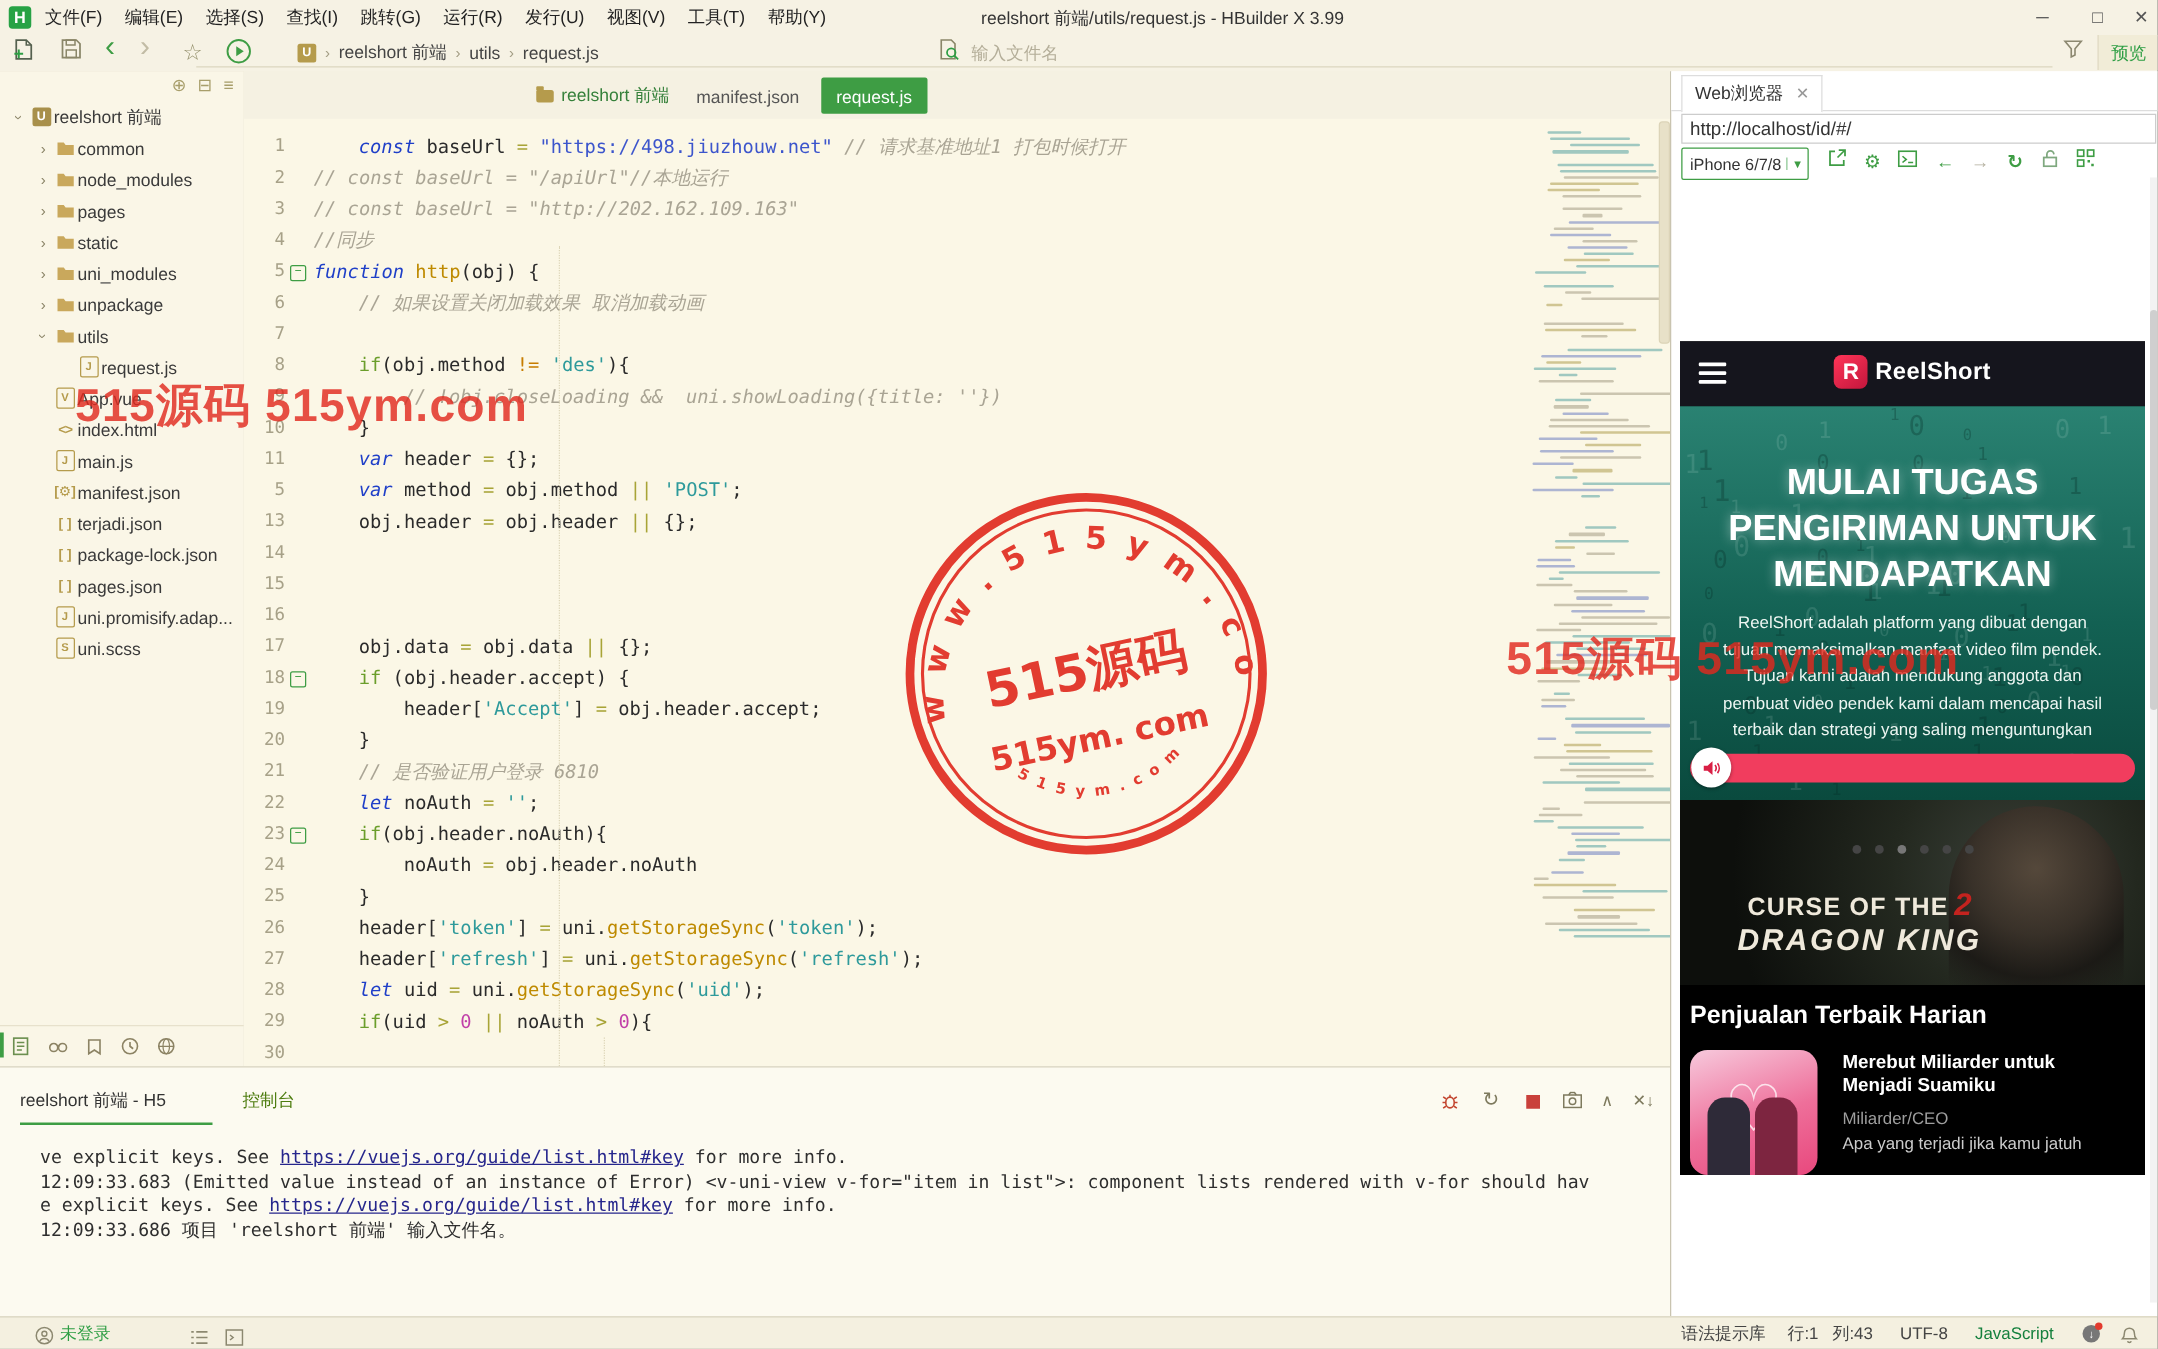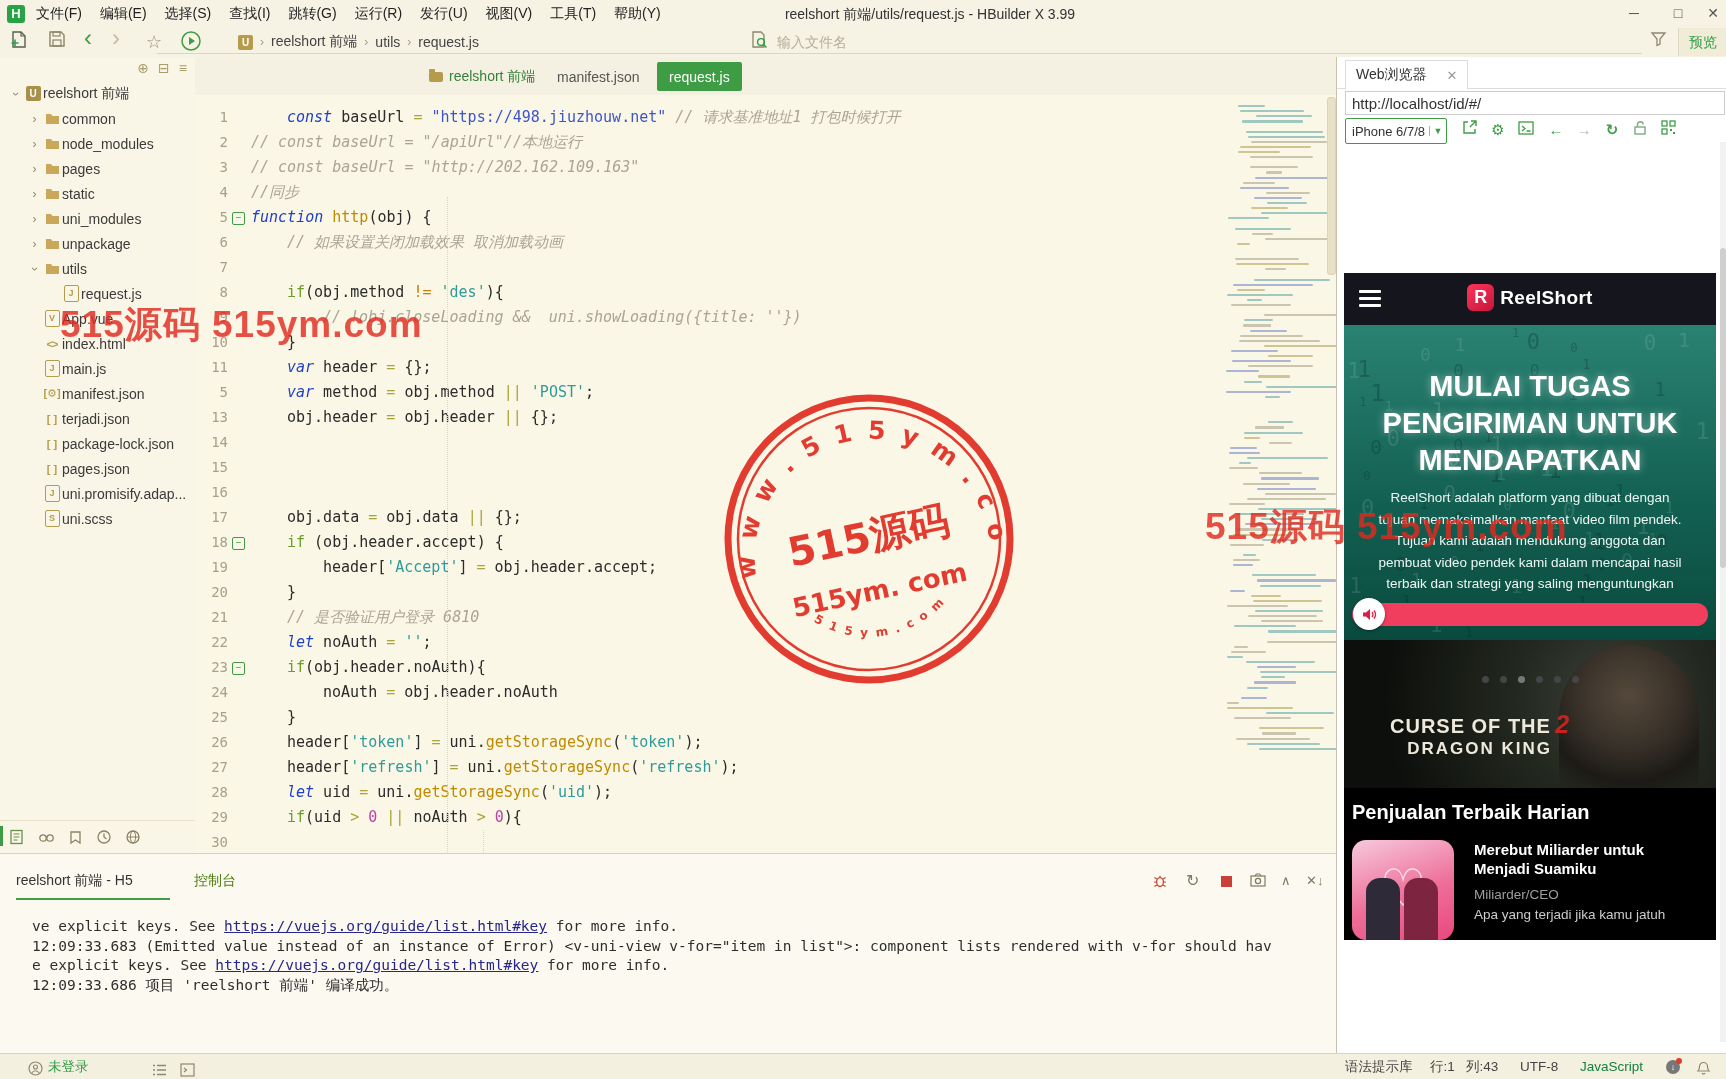--- a/index.html
+++ b/index.html
@@ -77,21 +77,21 @@
   .ctab{top:14px;height:24px;font-size:14px;line-height:24px;}
   #ctab-underline{left:16px;top:44px;width:154px;height:2px;background:#3E9D44;}
   .cicon{top:19px;color:#7E7A5E;font-size:14px;line-height:16px;}
   #console-lines{left:32px;top:63px;width:1290px;font-family:"DejaVu Sans Mono","Liberation Mono",monospace;
                  font-size:14.5px;color:#2E2E2E;line-height:19.5px;white-space:nowrap;}
   .clink{color:#26268C;text-decoration:underline;}
   
   #rpanel{left:1336px;top:57px;width:390px;height:996px;background:#FFF;border-left:1px solid #C9C4B0;}
   #rp-tabrow{left:0;top:0;width:390px;height:31px;background:#FFF;border-bottom:1px solid #DDD;}
   #rp-tab{left:8px;top:3px;height:28px;background:#FFF;border:1px solid #DDD;border-bottom:1px solid #FFF;
-          display:flex;align-items:center;gap:20px;padding:0 10px;font-size:14px;color:#333;}
+          display:flex;align-items:center;gap:10px;padding:0 10px;font-size:14px;color:#333;}
   #rp-tab .x{color:#999;font-size:13px;}
   #url-input{left:8px;top:34px;width:366px;height:22px;border:1px solid #CCC;font-size:15px;color:#333;
              padding:0 6px;font-family:inherit;outline:none;background:#FFF;}
   #device-select{left:8px;top:61px;width:100px;height:24px;border:1px solid #3E9D44;border-radius:2px;
                  display:flex;align-items:center;font-size:13px;color:#333;}
   #device-select .lbl{flex:1;padding-left:6px;}
   #device-select .caret{width:16px;border-left:1px solid #8CC894;color:#3E9D44;font-size:9px;text-align:center;}
   .dicon{top:61px;width:22px;height:24px;text-align:center;line-height:24px;color:#3E9D44;font-size:15px;}
   
   #phone{left:7px;top:216px;width:372px;height:667px;background:#000;overflow:hidden;}
@@ -111,21 +111,21 @@
   #pinkbar{position:absolute;left:8px;top:278px;width:356px;height:23px;background:#F13D5E;border-radius:12px;}
   #soundbtn{position:absolute;left:9px;top:273px;width:32px;height:32px;background:#FFF;border-radius:50%;
             box-shadow:0 1px 3px rgba(0,0,0,.4);display:flex;align-items:center;justify-content:center;}
   #poster{position:absolute;left:0;top:367px;width:372px;height:148px;
           background:radial-gradient(circle at 72% 40%,#3A4038 0%,#23281F 35%,#0D0F0C 80%),#0D0F0C;}
   #poster-face{position:absolute;left:215px;top:5px;width:140px;height:143px;border-radius:50% 50% 0 0;
                background:radial-gradient(circle at 50% 35%,#5A4A3C 0%,#3A3028 45%,#1A1714 75%,transparent 100%);opacity:.85;}
   #poster-title{position:absolute;left:46px;top:70px;color:#EFE9DB;font-weight:bold;text-align:center;}
   #poster-title .l1{font-size:20px;letter-spacing:1px;}
   #poster-title .num{color:#C4231F;font-size:25px;font-style:italic;}
-  #poster-title .l2{font-size:17px;letter-spacing:2px;}
+  #poster-title .l2{font-size:24px;letter-spacing:2px;font-style:italic;}
   #dots{position:absolute;left:0;top:403px;width:372px;display:flex;justify-content:center;gap:11px;}
   .dot{width:7px;height:7px;border-radius:50%;background:#454545;}
   #p-section{position:absolute;left:8px;top:528px;color:#FFF;font-size:20px;font-weight:bold;}
   #p-item{position:absolute;left:8px;top:567px;width:360px;display:flex;gap:20px;}
   #p-thumb{width:102px;height:100px;border-radius:14px;flex:none;position:relative;overflow:hidden;
            background:linear-gradient(160deg,#F7C9DC 0%,#EE6F9A 55%,#E8487D 100%);}
   #p-thumb .heart{position:absolute;left:8px;top:8px;font-size:52px;color:rgba(255,255,255,.75);line-height:80px;width:86px;text-align:center;}
   #p-thumb .fig{position:absolute;bottom:0;width:34px;height:62px;border-radius:14px 14px 0 0;background:#2E2A38;}
   #p-item .title{color:#FFF;font-size:15px;font-weight:bold;line-height:19px;width:228px;}
   #p-item .sub{color:#9E9E9E;font-size:13.5px;margin-top:9px;}
@@ -671,21 +671,21 @@
           <circle cx="8" cy="8" r="2.6" fill="none" stroke="#7E7A5E" stroke-width="1.2"></circle>
           <path d="M5 3l1.4-2h3.2L11 3" fill="none" stroke="#7E7A5E" stroke-width="1.2"></path>
         </svg>
     </div>
     <div class="abs cicon" style="left:1281px;font-size:13px">∧</div>
     <div class="abs cicon" style="left:1306px;font-size:13px">✕↓</div>
     <div class="abs" id="console-lines">
         <div>ve explicit keys. See <span class="clink">https://vuejs.org/guide/list.html#key</span> for more info.</div>
         <div>12:09:33.683 (Emitted value instead of an instance of Error) &lt;v-uni-view v-for="item in list"&gt;: component lists rendered with v-for should hav</div>
         <div>e explicit keys. See <span class="clink">https://vuejs.org/guide/list.html#key</span> for more info.</div>
-        <div>12:09:33.686 项目 'reelshort 前端' 编译成功。</div>
+        <div>12:09:33.686 项目 'reelshort 前端' 输入文件名。</div>
       </div>
   </div>
 
   <div class="abs" id="rpanel">
     <div class="abs" id="rp-tabrow">
       <div class="abs" id="rp-tab">
         <span>Web浏览器</span>
         <span class="x">✕</span>
       </div>
     </div>

